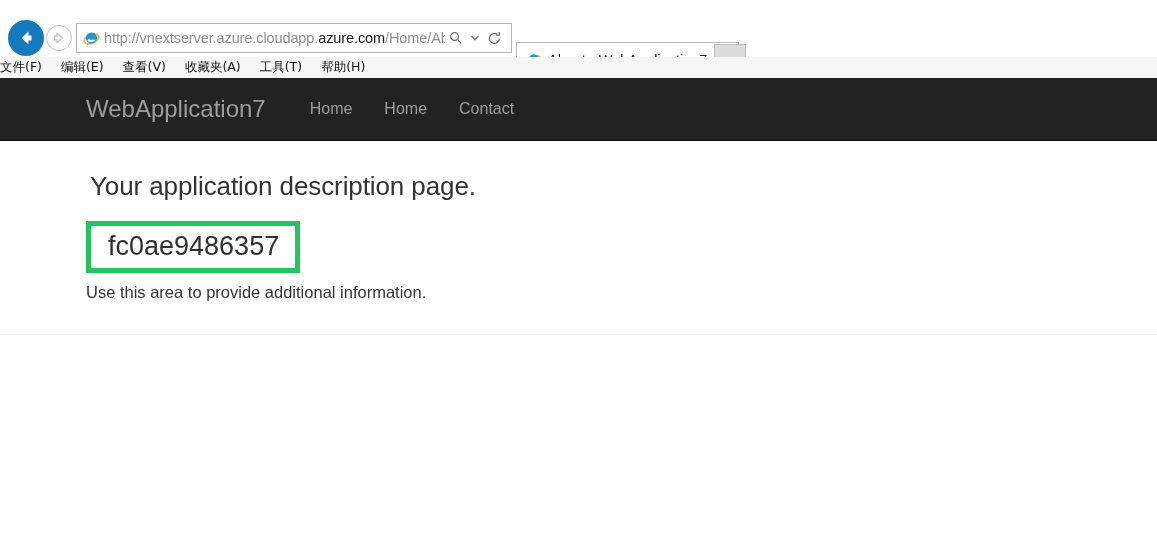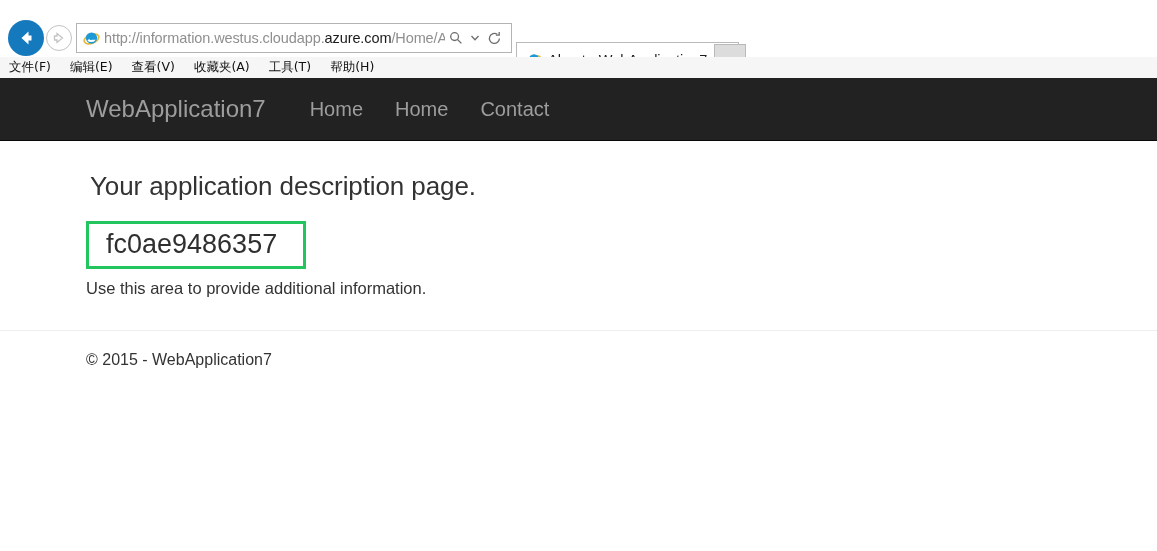--- a/index.html
+++ b/index.html
@@ -154,21 +154,20 @@
 
   
   .menubar {
     position: absolute;
     left: 0; top: 57px;
     width: 1157px;
     height: 21px;
     background: #f6f6f6;
     display: flex;
     align-items: center;
-    padding-left: 9px;
     box-sizing: border-box;
   }
   .menu-item {
     font-size: 12.5px;
     color: #111111;
     margin-right: 19px;
     white-space: nowrap;
     cursor: pointer;
     font-family: "DejaVu Sans", sans-serif;
   }
@@ -195,21 +194,21 @@
   }
   .navbar-brand {
     font-size: 24px;
     color: #9d9d9d;
     margin-right: 28px;
     white-space: nowrap;
     cursor: pointer;
     font-weight: normal;
   }
   .nav-link {
-    font-size: 20px;
+    font-size: 16px;
     color: #9d9d9d;
     padding: 0 16px;
     white-space: nowrap;
     cursor: pointer;
   }
 
   .container {
     padding-left: 86px;
     padding-right: 10px;
   }
@@ -228,22 +227,22 @@
     font-weight: normal;
     color: #333333;
     margin: 4px;
     padding-top: 26px;
     letter-spacing: -0.1px;
   }
 
   .highlight-box {
     margin-top: 15px;
     display: inline-block;
-    border: 3px solid #22c55e;
-    padding: 4px 26px 6px 17px;
+    border: 5px solid #22c55e;
+    padding: 4px 16px 6px 17px;
     box-sizing: border-box;
     text-align: right;
   }
   .highlight-value {
     font-size: 27px;
     color: #2f2f2f;
     line-height: 1.2;
     white-space: nowrap;
   }
 
@@ -291,21 +290,21 @@
 
     <div class="addressbar">
       <span class="addr-favicon">
         <svg width="17" height="17" viewBox="0 0 20 20">
           <ellipse cx="10" cy="10.5" rx="9" ry="5.2" transform="rotate(-22 10 10.5)" fill="none" stroke="#e8b93a" stroke-width="2"></ellipse>
           <circle cx="10" cy="9.5" r="6.6" fill="#1c9ad6"></circle>
           <path d="M5.2 12.6 A6.6 6.6 0 0 0 15 11.4 L10.4 11.4 A2.2 2.2 0 0 1 7.2 10.2 Z" fill="#ffffff"></path>
           <path d="M4.2 8.2 A6.6 6.6 0 0 1 15.4 8.2 L4.2 8.2 Z" fill="#ffffff" opacity="0"></path>
         </svg>
       </span>
-      <span class="addr-url"><span>http://information.westus.cloudapp.</span><span class="host-strong">azure.com</span><span>/Home/About</span></span>
+      <span class="addr-url"><span>http://vnextserver.azure.cloudapp.</span><span class="host-strong">azure.com</span><span>/Home/About</span></span>
       <span class="addr-btns">
         <span class="addr-btn">
           <svg width="14" height="14" viewBox="0 0 14 14">
             <circle cx="5.6" cy="5.6" r="3.9" fill="none" stroke="#6d6d6d" stroke-width="1.3"></circle>
             <line x1="8.5" y1="8.5" x2="12.4" y2="12.4" stroke="#6d6d6d" stroke-width="1.3"></line>
           </svg>
         </span>
         <span class="addr-btn caret">
           <svg width="8" height="6" viewBox="0 0 8 6">
             <path d="M0.5 1 L4 4.8 L7.5 1" fill="none" stroke="#6d6d6d" stroke-width="1.3"></path>
@@ -362,17 +361,16 @@
     <h3 class="page-lead">Your application description page.</h3>
 
     <div class="highlight-box">
       <span class="highlight-value">fc0ae9486357</span>
     </div>
 
     <p class="page-note">Use this area to provide additional information.</p>
 
     <hr class="divider">
 
-    <p class="footer-text">© 2015 - WebApplication7</p>
 
   </div>
 
 </div>
 
 </body></html>

